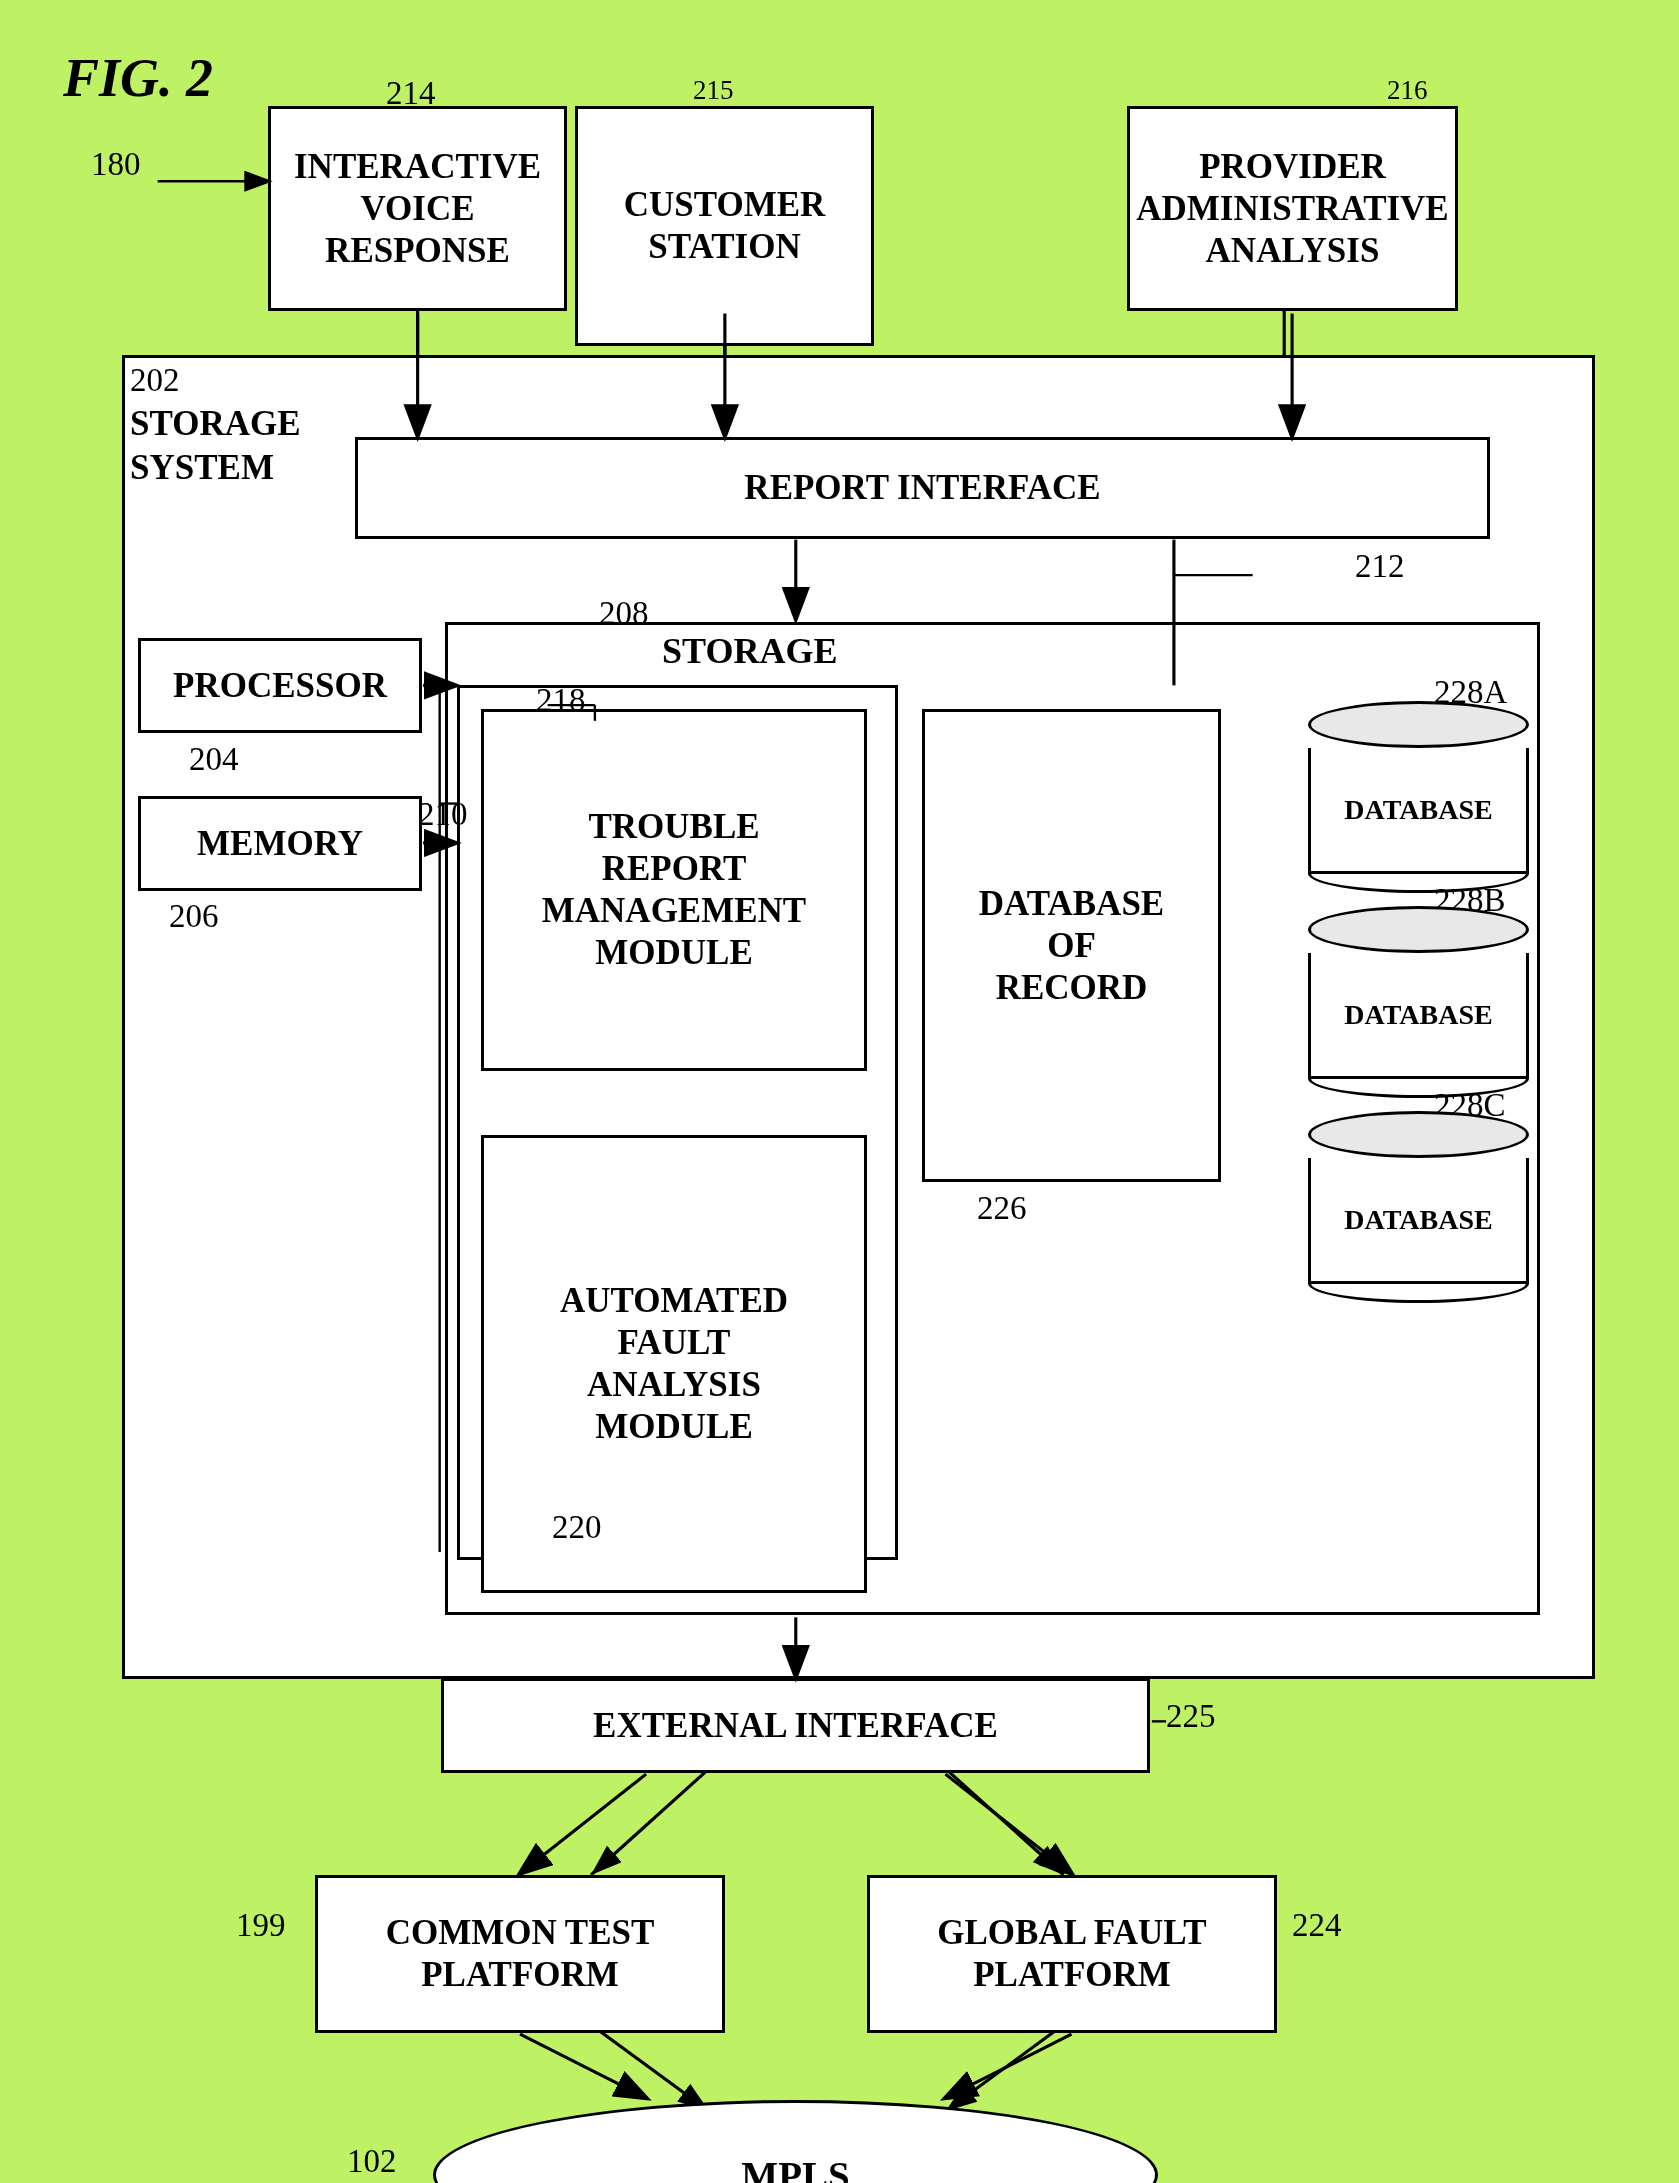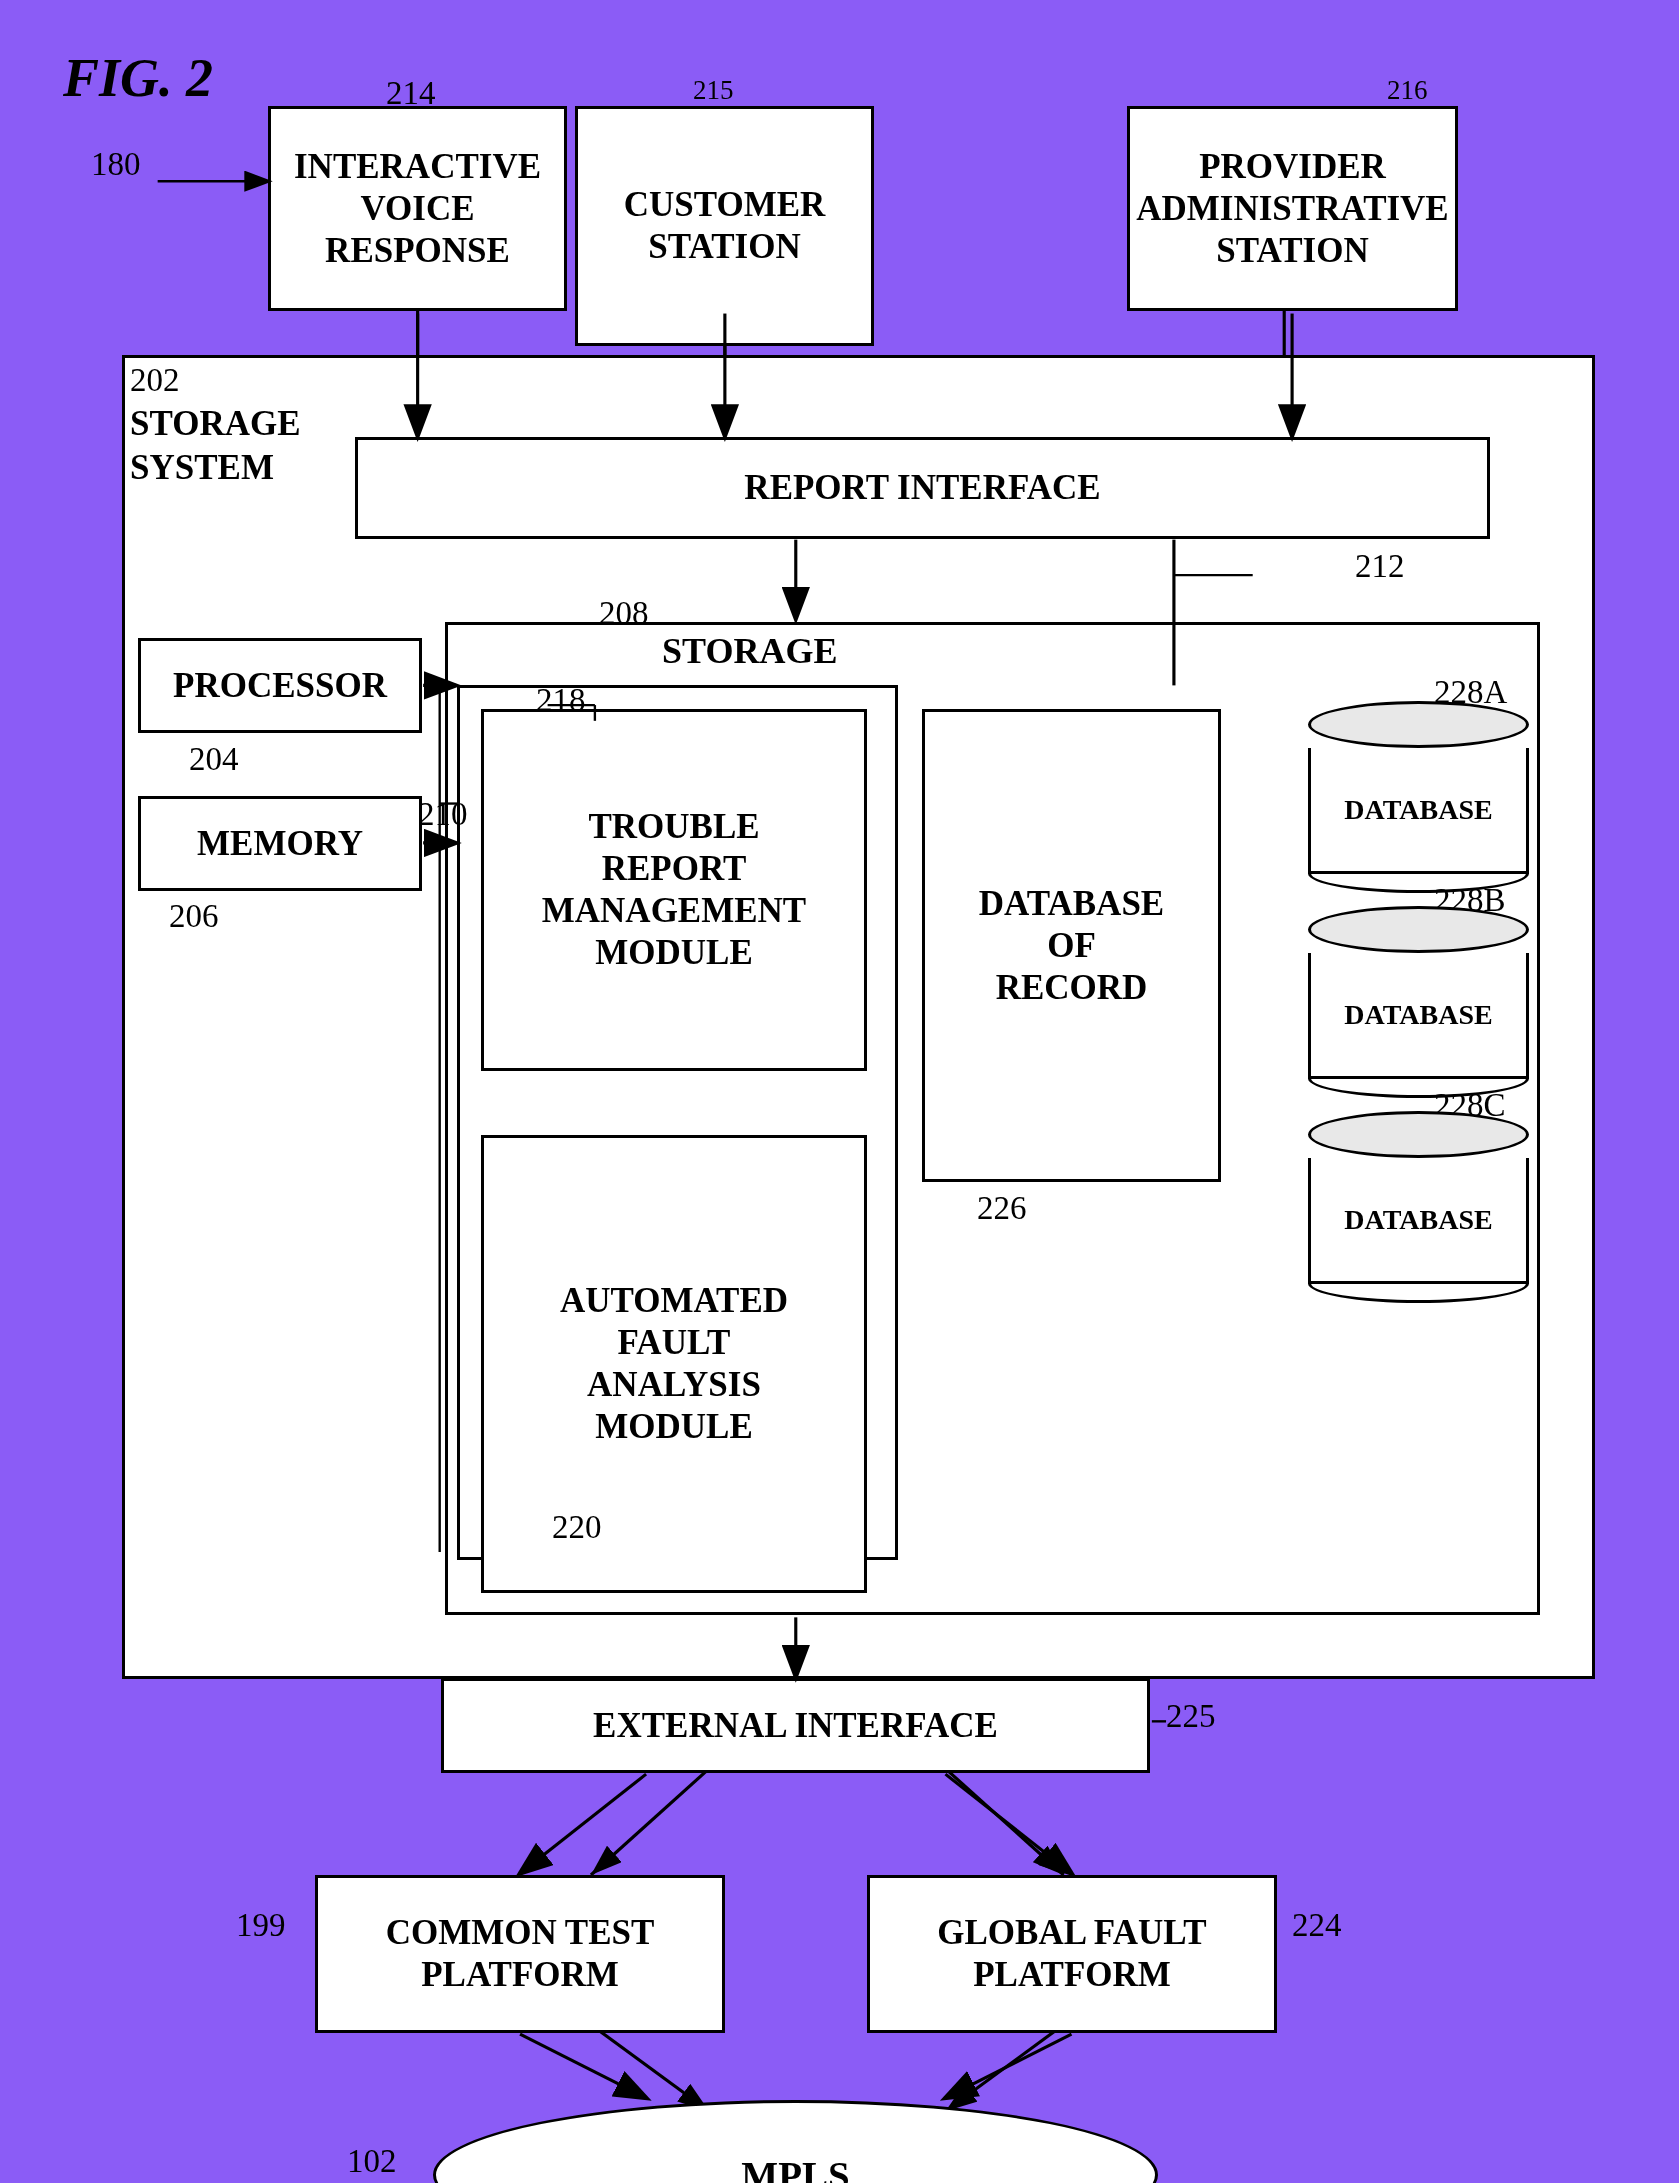--- a/index.html
+++ b/index.html
@@ -9,21 +9,21 @@
       width: 1679px;
       height: 2183px;
       position: relative;
       overflow: hidden;
     }
 
     .page {
       position: relative;
       width: 1679px;
       height: 2183px;
-      background: #8b5cf6;
+      background: #bef264;
     }
 
     .fig-label {
       position: absolute;
       top: 47px;
       left: 63px;
       font-size: 54px;
       font-style: italic;
       font-weight: bold;
     }
@@ -137,21 +137,21 @@
 STATION</span>
   </div>
 
   <div class="label" style="top:75px; left:693px; font-size:27px;">
     <span>215</span>
   </div>
 
   <div class="box" style="left:1127px; top:106px; width:331px; height:205px; white-space:pre-line;">
     <span>PROVIDER
 ADMINISTRATIVE
-STATION</span>
+ANALYSIS</span>
   </div>
 
   <div class="label" style="top:75px; left:1387px; font-size:27px;">
     <span>216</span>
   </div>
 
   <div style="position:absolute; left:122px; top:355px; width:1473px; height:1324px; border:3.9px solid #000; background:#fff;">
   </div>
 
   <div class="label label-bold" style="top:402px; left:130px; font-size:35px; font-weight:bold; line-height:1.25;">

